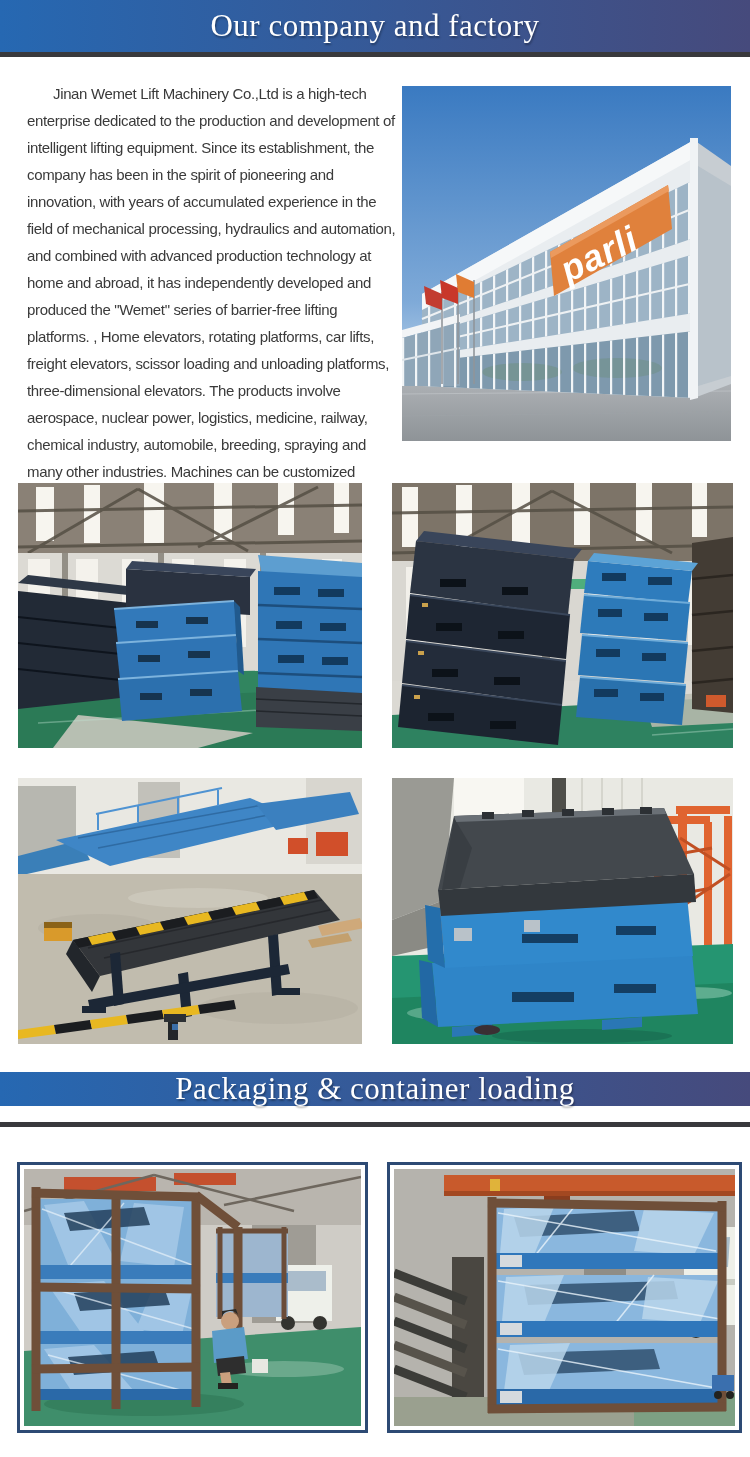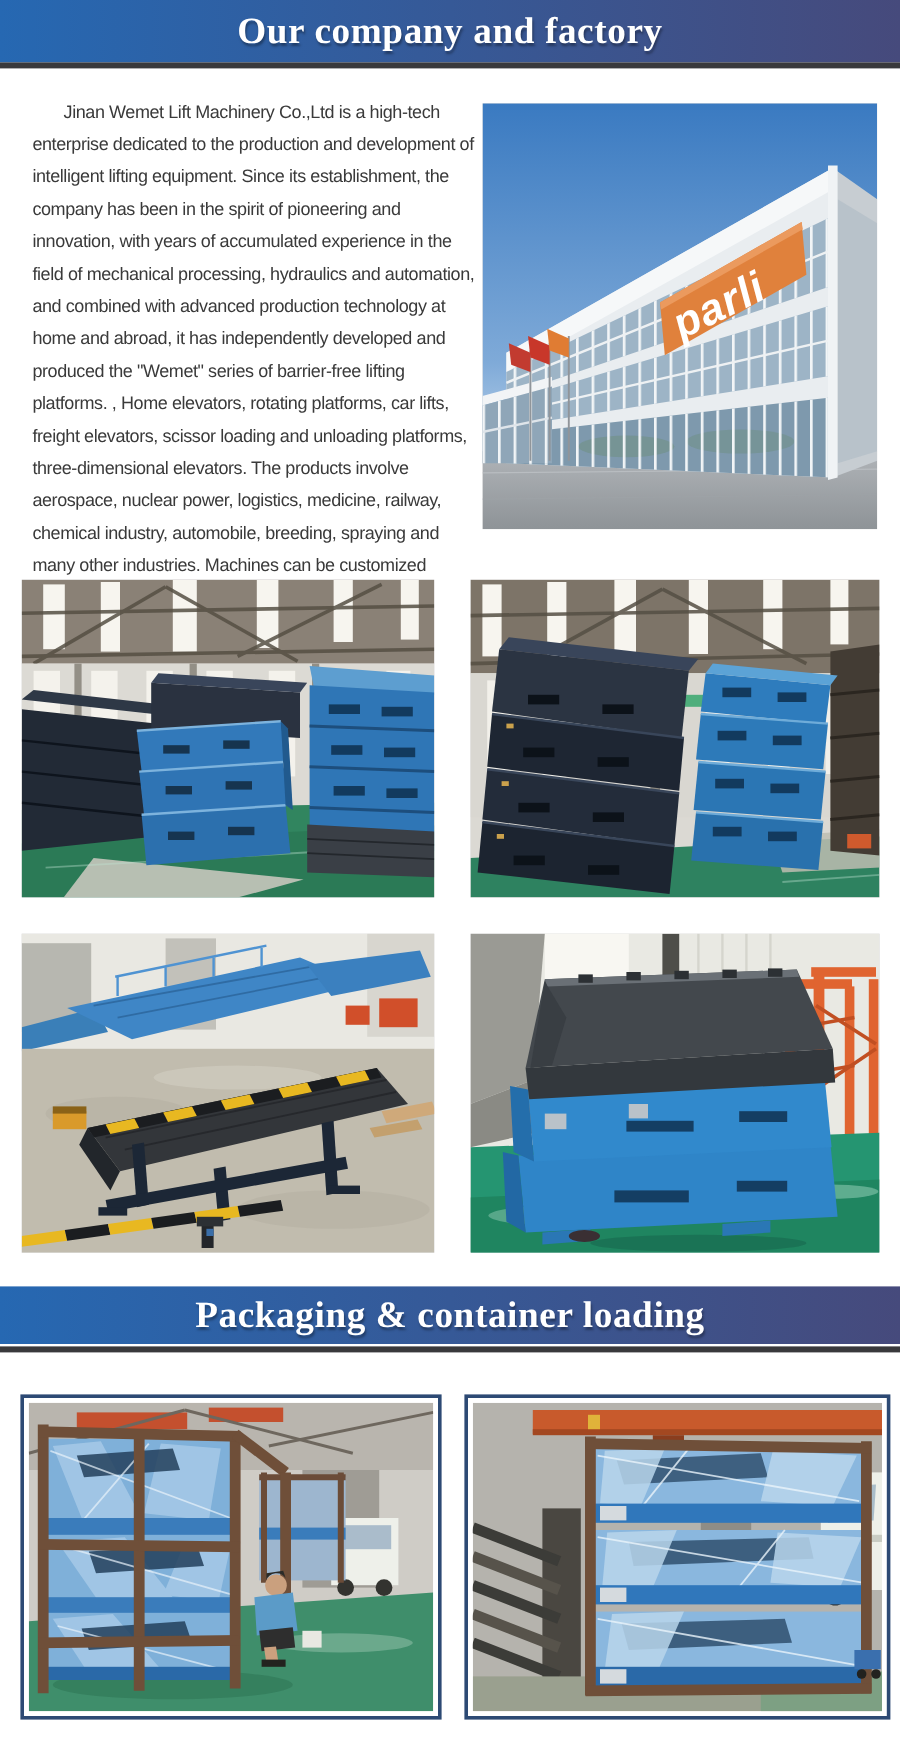--- a/index.html
+++ b/index.html
@@ -2,26 +2,26 @@
 <html><head>
 <meta charset="utf-8">
 <style>
   html,body{margin:0;padding:0;background:#ffffff;}
   #page{position:relative;width:750px;height:1457px;background:#ffffff;overflow:hidden;
         font-family:"Liberation Sans",sans-serif;}
   .banner{position:absolute;left:0;width:750px;height:52px;
           background:linear-gradient(to right,#2668b2,#464a7c);
           display:flex;align-items:center;justify-content:center;}
   .banner h2{margin:0;color:#ffffff;font-family:"Liberation Serif",serif;
-             font-size:31px;font-weight:bold;letter-spacing:0.5px;
+             font-size:31px;font-weight:normal;letter-spacing:0.5px;
              text-shadow:1px 2px 2px rgba(0,0,0,0.35);}
   .banner-underline{position:absolute;left:0;width:750px;height:5px;background:#39393c;}
   #banner-company{top:0;}
   #bar-company{top:52px;}
-  #banner-packaging{top:1072px;height:48px;}
+  #banner-packaging{top:1072px;height:34px;}
   #bar-packaging{top:1122px;}
   #about-text{position:absolute;left:27px;top:80px;width:374px;
               font-size:15px;line-height:27px;color:#3a3a3a;letter-spacing:-0.35px;
               text-indent:26px;margin:0;}
   .photo{position:absolute;overflow:hidden;background:#ddd;}
   .photo svg{display:block;width:100%;height:100%;}
   #factory-building{left:402px;top:86px;width:329px;height:355px;}
   #wh-photo-1{left:18px;top:483px;width:344px;height:265px;}
   #wh-photo-2{left:392px;top:483px;width:341px;height:265px;}
   #wh-photo-3{left:18px;top:778px;width:344px;height:266px;}

